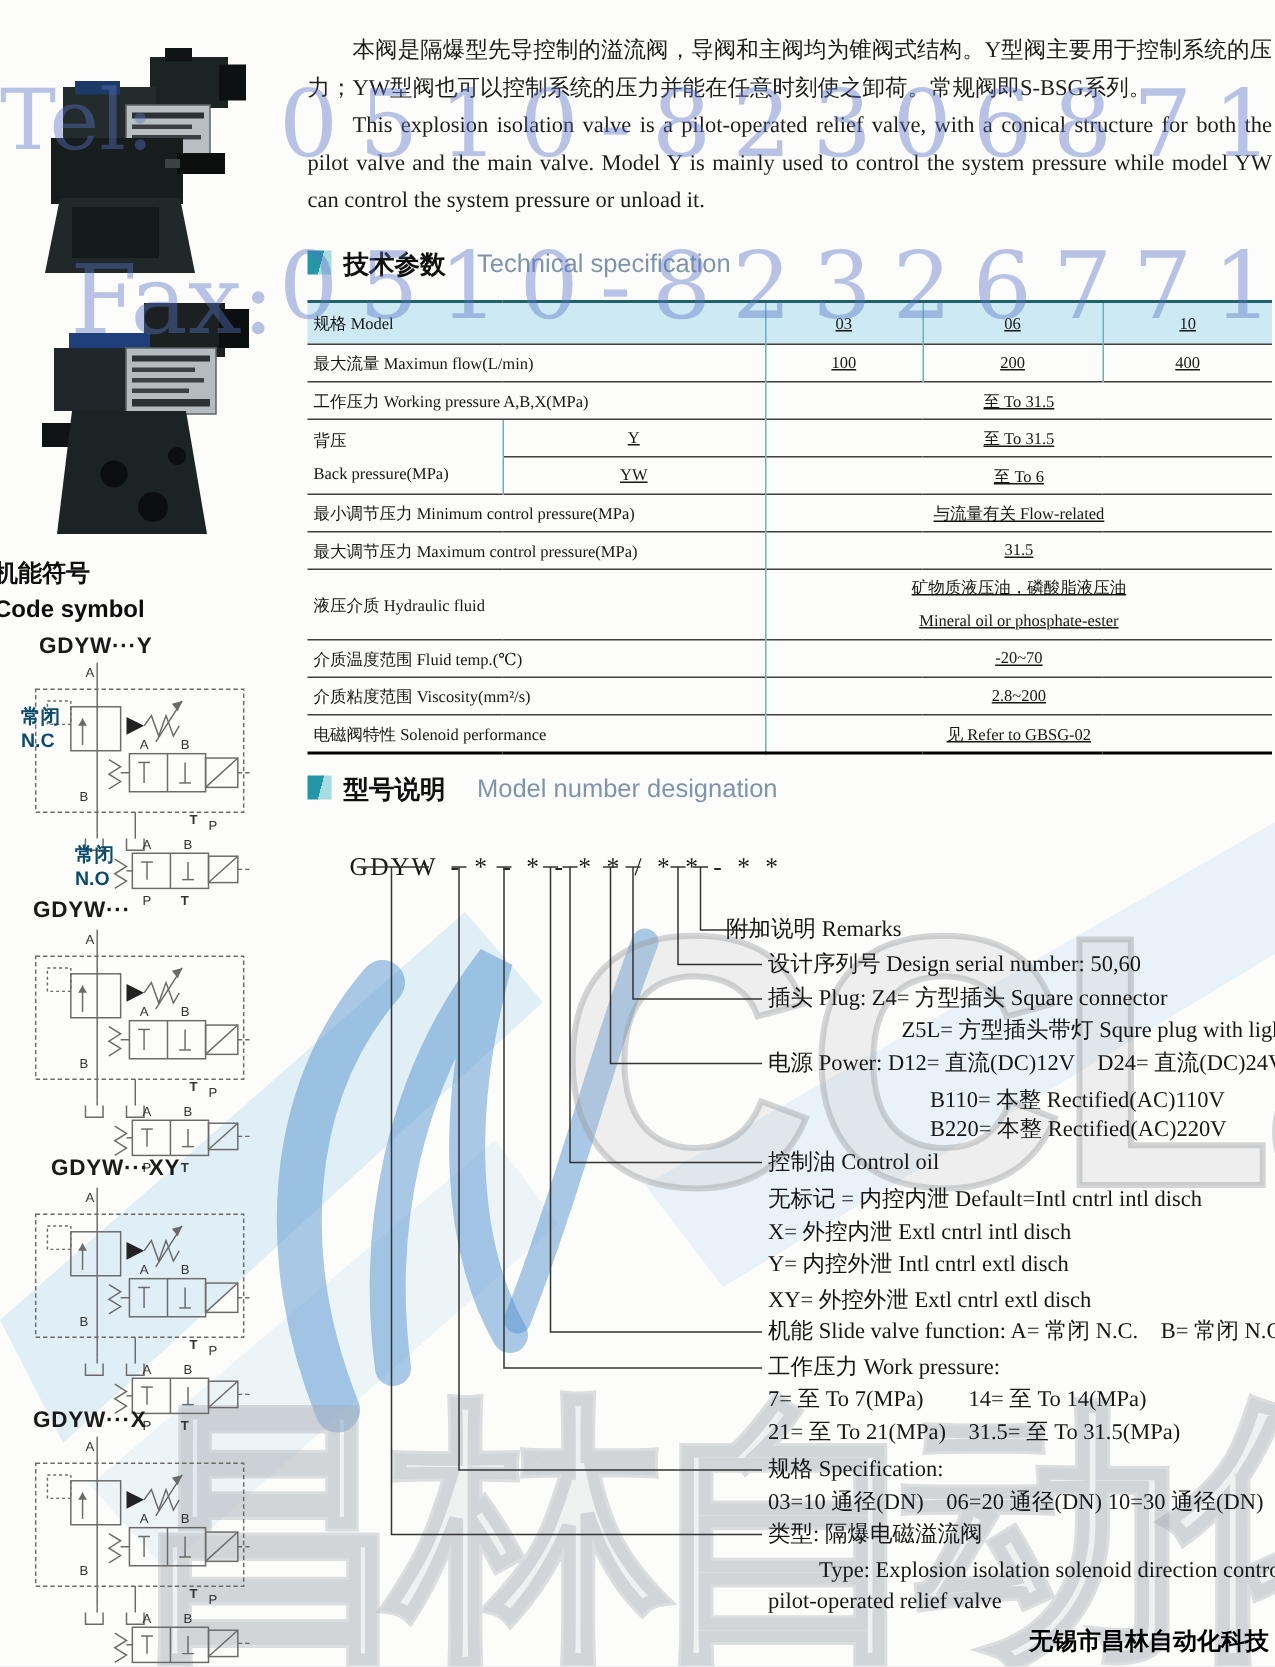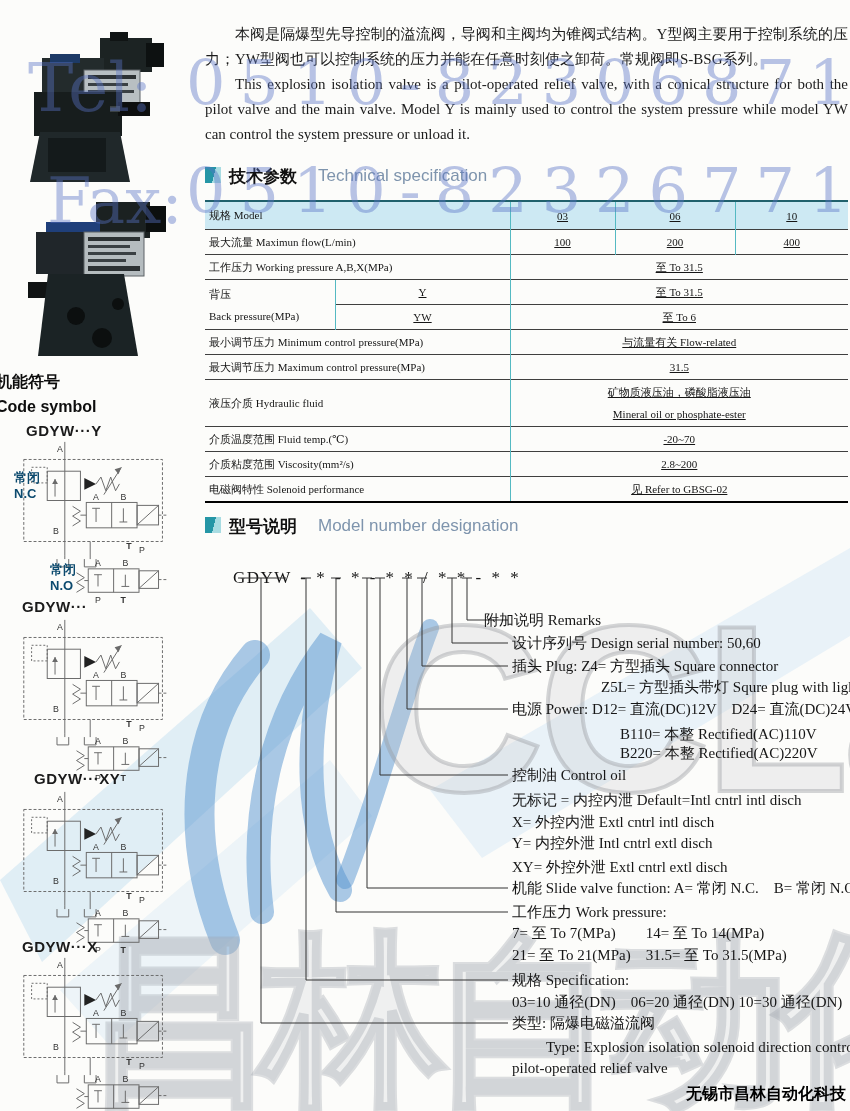--- a/index.html
+++ b/index.html
@@ -443,20 +443,20 @@
   <div class="lbl-line" style="left:512px;top:879px;">机能 Slide valve function: A= 常闭 N.C.　B= 常闭 N.O.</div>
   <div class="lbl-line" style="left:512px;top:903px;">工作压力 Work pressure:</div>
   <div class="lbl-line" style="left:512px;top:924px;">7= 至 To 7(MPa)　　14= 至 To 14(MPa)</div>
   <div class="lbl-line" style="left:512px;top:946px;">21= 至 To 21(MPa)　31.5= 至 To 31.5(MPa)</div>
   <div class="lbl-line" style="left:512px;top:971px;">规格 Specification:</div>
   <div class="lbl-line" style="left:512px;top:993px;">03=10 通径(DN)　06=20 通径(DN) 10=30 通径(DN)</div>
   <div class="lbl-line" style="left:512px;top:1014px;">类型: 隔爆电磁溢流阀</div>
   <div class="lbl-line" style="left:512px;top:1038px;margin-left:34px;">Type: Explosion isolation solenoid direction control</div>
   <div class="lbl-line" style="left:512px;top:1059px;">pilot-operated relief valve</div>
 
-  <div class="wm wm-blue" style="left:0;top:48px;font-size:68px;margin-left:28px;">Tel:</div>
+  <div class="wm wm-blue" style="left:0;top:48px;font-size:56px;">Tel:</div>
   <div class="wm wm-blue" style="left:186px;top:46px;font-size:62px;letter-spacing:14px;">0510-82306871</div>
   <div class="wm wm-blue" style="left:0;top:164px;font-size:64px;margin-left:47px;">Fax:</div>
   <div class="wm wm-blue" style="left:186px;top:154px;font-size:62px;letter-spacing:14px;">0510-82326771</div>
 
   <div class="footer">无锡市昌林自动化科技</div>
 
 </div>
 
 </body></html>

